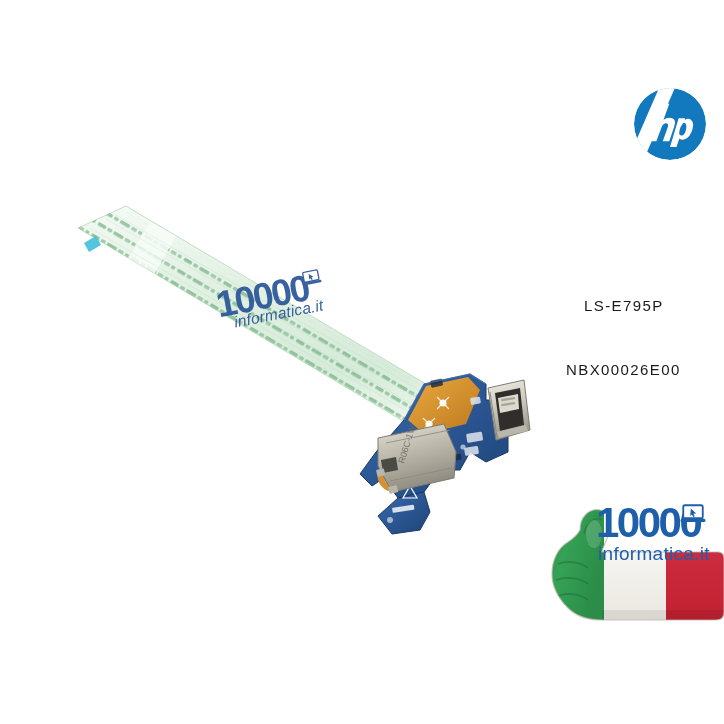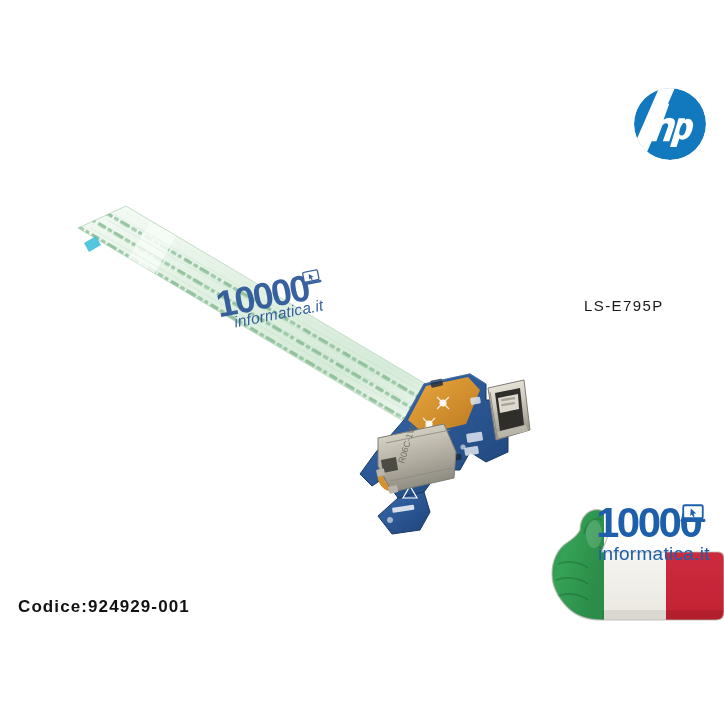--- a/index.html
+++ b/index.html
@@ -159,22 +159,22 @@
 
         <path d="M40 22 L49 22 L41 44 Q47 40 53 42 Q59 44 56 53 L49 74 L40 74 L47 54 Q48.5 49 44.5 49 Q40.5 49 38.5 54 L31 74 L22 74 Z" fill="#ffffff"></path>
 
         <path d="M62 42 L71 42 L70.5 44.5 Q75 41 79 44 Q84 48 81 58 Q78 68 71 71 Q66 73 63 70 L59 82 L50 82 Z M68 49 Q64.5 53 63 60 Q62 66 66 66 Q70 66 72 59 Q74 50 70.5 48.6 Q69 48 68 49 Z" fill="#ffffff"></path>
       </g>
     </svg>
   </div>
 
   <div id="part-number-primary" class="part-number">LS-E795P</div>
 
-
-  <div id="product-code">Codice:924929-001</div>
+  <div id="part-number-secondary" class="part-number">NBX00026E00</div>
+
 
   <div id="hardware-photo">
     <svg width="724" height="724" viewBox="0 0 724 724" aria-hidden="true">
       <defs>
         <linearGradient id="ribbonGrad" x1="0" y1="0" x2="0" y2="1">
           <stop offset="0%" stop-color="#f4faf4"></stop>
           <stop offset="35%" stop-color="#e2f1e4"></stop>
           <stop offset="75%" stop-color="#d6ebd9"></stop>
           <stop offset="100%" stop-color="#eef7ef"></stop>
         </linearGradient>

